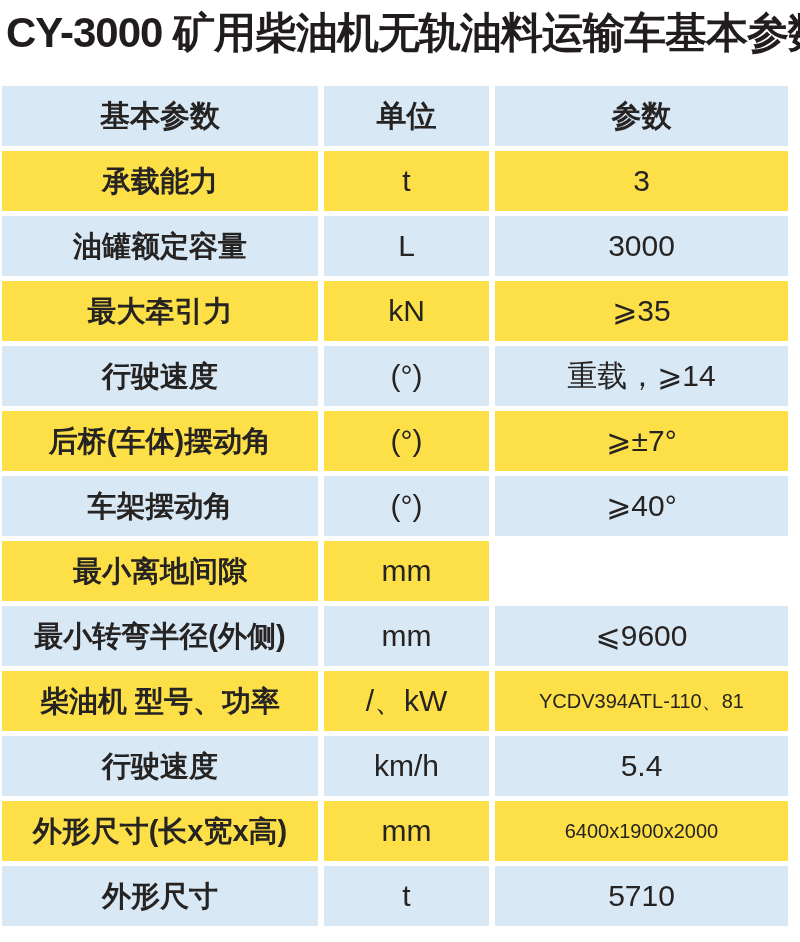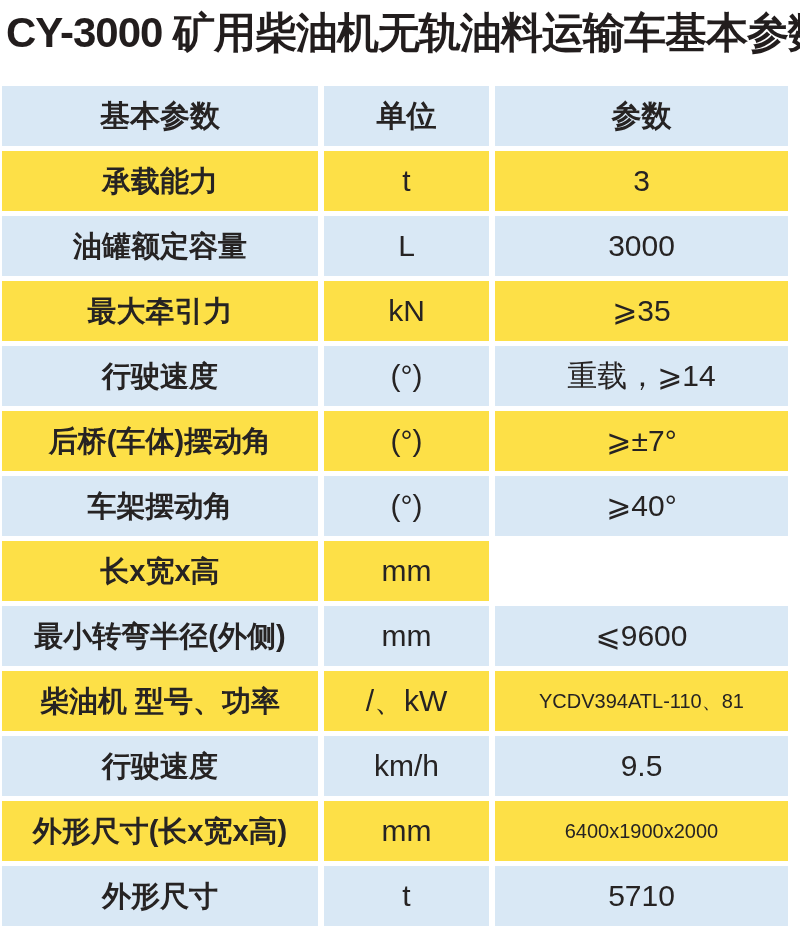--- a/index.html
+++ b/index.html
@@ -106,40 +106,40 @@
     <div class="cell value">⩾±7°</div>
   </div>
 
   <div class="row blue">
     <div class="cell label">车架摆动角</div>
     <div class="cell unit">(°)</div>
     <div class="cell value">⩾40°</div>
   </div>
 
   <div class="row gray">
-    <div class="cell label">长x宽x高</div>
+    <div class="cell label">最小离地间隙</div>
     <div class="cell unit">mm</div>
   </div>
 
   <div class="row blue">
     <div class="cell label">最小转弯半径(外侧)</div>
     <div class="cell unit">mm</div>
     <div class="cell value">⩽9600</div>
   </div>
 
   <div class="row gray">
     <div class="cell label">柴油机 型号、功率</div>
     <div class="cell unit">/、kW</div>
     <div class="cell value small">YCDV394ATL-110、81</div>
   </div>
 
   <div class="row blue">
     <div class="cell label">行驶速度</div>
     <div class="cell unit">km/h</div>
-    <div class="cell value">9.5</div>
+    <div class="cell value">5.4</div>
   </div>
 
   <div class="row gray">
     <div class="cell label">外形尺寸(长x宽x高)</div>
     <div class="cell unit">mm</div>
     <div class="cell value small">6400x1900x2000</div>
   </div>
 
   <div class="row blue">
     <div class="cell label">外形尺寸</div>

